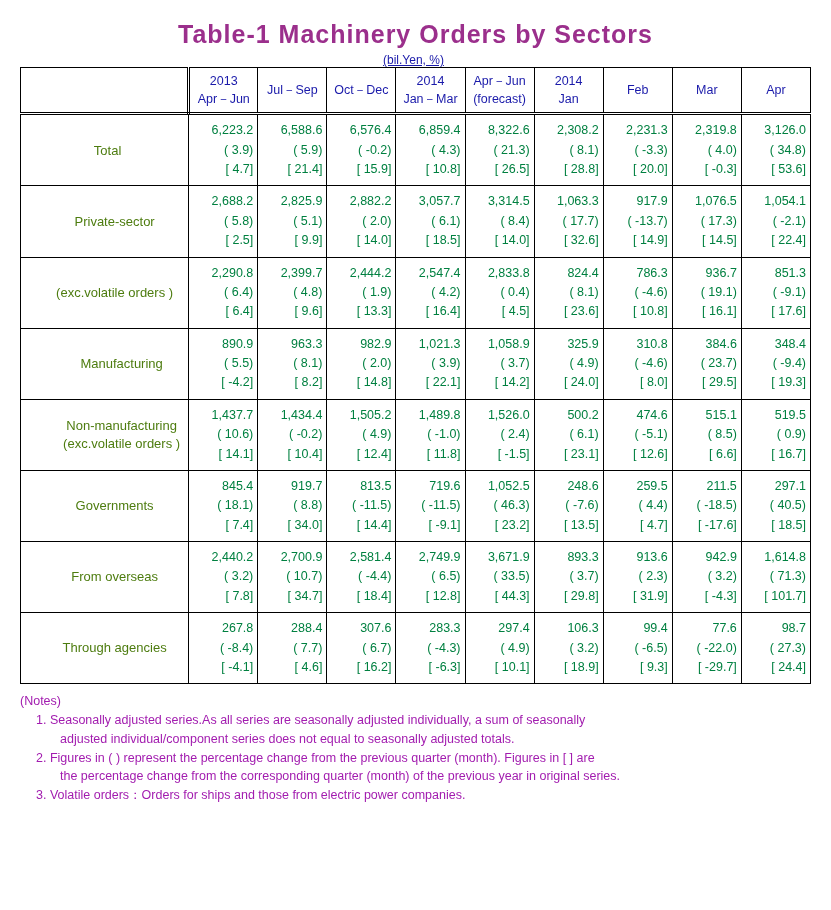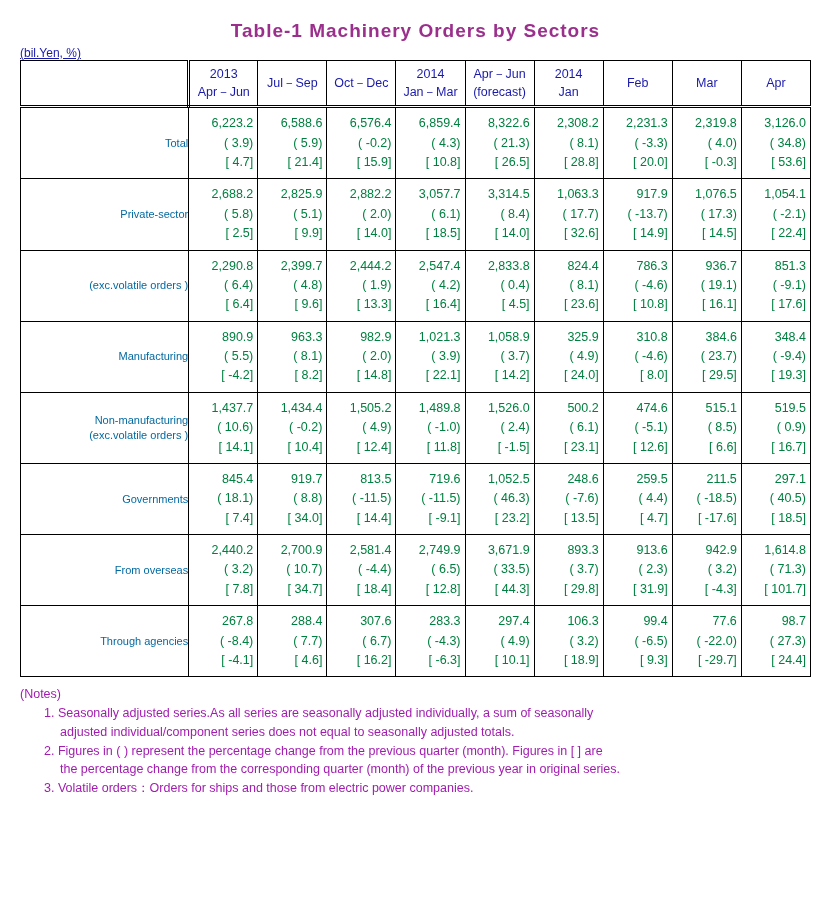--- a/index.html
+++ b/index.html
@@ -8,26 +8,26 @@
     background: #fff;
     margin: 0;
     padding: 10px 20px;
     width: 831px;
     box-sizing: border-box;
   }
   .title {
     text-align: center;
     color: #9b2f8c;
     font-weight: bold;
-    font-size: 19px;
+    font-size: 25px;
     margin: 10px 0 4px 0;
     letter-spacing: 1px;
   }
   .unit {
-    text-align: left;
+    text-align: center;
     color: #1a1aaa;
     font-size: 12px;
     margin-right: 4px;
     text-decoration: underline;
   }
   table.main {
     border-collapse: collapse;
     width: 100%;
     table-layout: fixed;
   }
@@ -41,23 +41,23 @@
   th.period {
     color: #1a1aaa;
     font-weight: normal;
     text-align: center;
     font-size: 12.5px;
     padding: 4px 2px;
     line-height: 1.45;
     background: #fff;
   }
   td.rowlabel {
-    color: #0369a1;
-    font-size: 11px;
-    text-align: right;
+    color: #4d7c0f;
+    font-size: 13px;
+    text-align: center;
     padding: 0;
     vertical-align: middle;
     border-right: 3px double #000;
   }
   .label-inner {
     padding: 2px 0 2px 0;
     line-height: 1.35;
   }
   td.val {
     color: #008040;
@@ -77,21 +77,21 @@
     width: 14px;
   }
   .bar-top { border-top: 1px solid #000 !important; }
   .notes {
     color: #a21caf;
     font-size: 12.5px;
     margin-top: 8px;
     line-height: 1.5;
   }
   .notes .n1 { margin-left: 0; }
-  .notes .n2 { margin-left: 24px; }
+  .notes .n2 { margin-left: 16px; }
   .notes .n3 { margin-left: 40px; }
   
   table.main { border: 1.5px solid #000; }
   tr.header-row th { border-bottom: 3px double #000; }
   tr.header-row th:first-child { border-right: 3px double #000; }
   
   th.split-after, td.split-after { border-right: 3px double #000; }
 </style>
 </head>
 <body>

